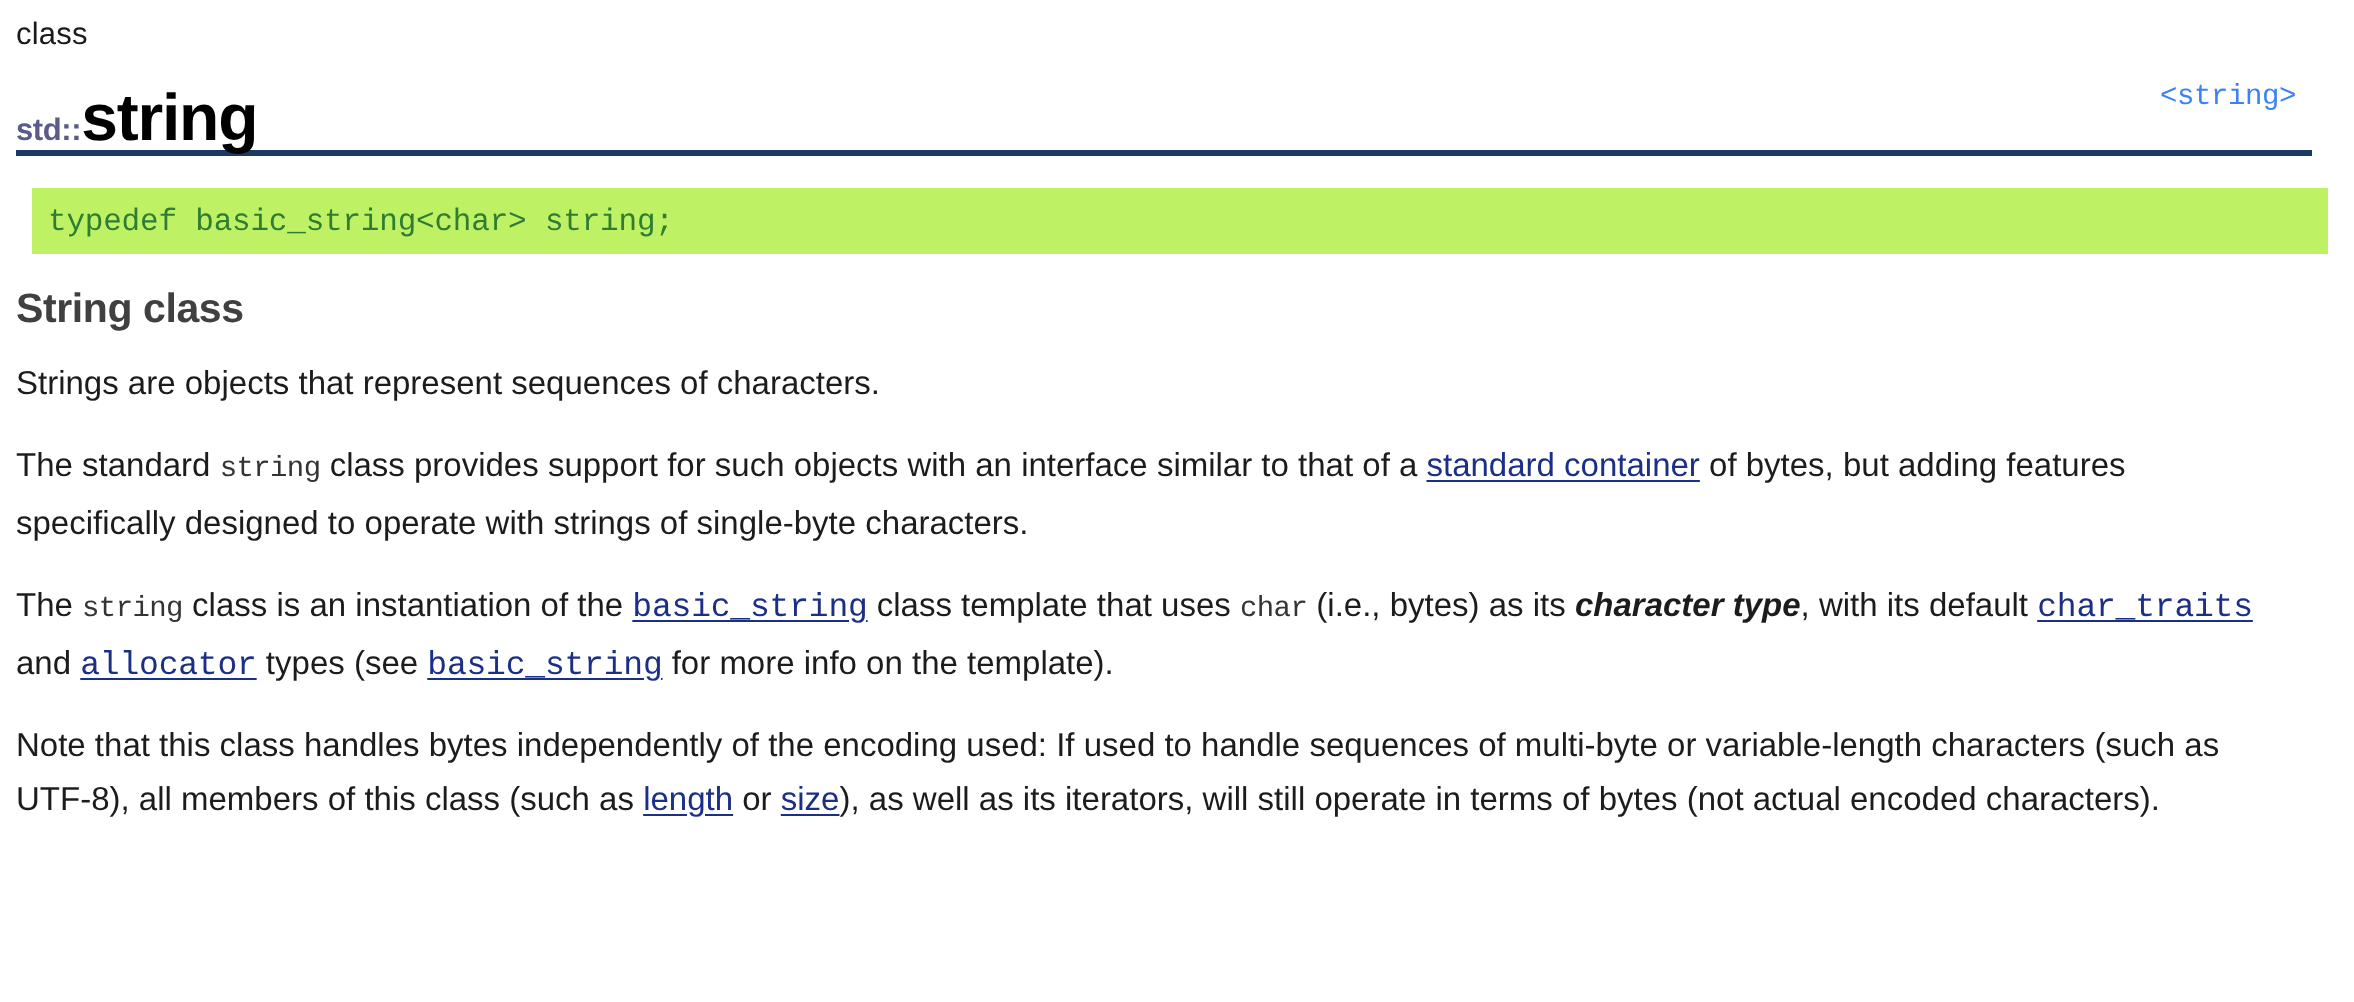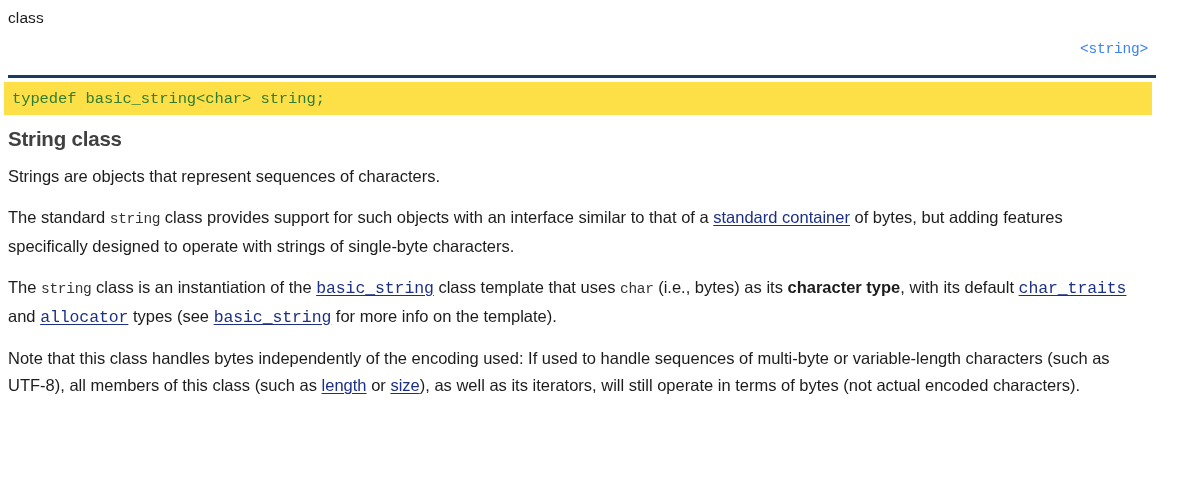--- a/index.html
+++ b/index.html
@@ -71,24 +71,24 @@
   .rule {
     height: 3px;
     background: #1b3a63;
     width: 1148px;
     margin: 0 0 0 0;
   }
 
   
   .codeblock {
     width: 1148px;
-    background: #fde047;
+    background: #bef264;
     box-sizing: border-box;
     padding: 7px 0 6px 8px;
-    margin: 4px;
+    margin: 16px;
   }
   .codeblock code {
     font-family: "Liberation Mono", "DejaVu Sans Mono", monospace;
     font-size: 15.5px;
     line-height: 20px;
     color: #2e7d32;
     white-space: pre;
     letter-spacing: -.1px;
   }
 
@@ -122,31 +122,35 @@
     color: #1b2f86;
     text-decoration: underline;
     text-underline-offset: 2px;
   }
   a.ref.mono {
     font-family: Liberation Mono, monospace;
     letter-spacing: -.1px;
   }
   b.bi {
     font-weight: bold;
+    font-style: italic;
   }
 </style>
 </head>
 <body>
 
 <div class="page">
 
   <div class="header">
     <div class="kind-label">class</div>
 
     <div class="title-row">
+      <div class="title">
+        <span class="ns">std::</span><span class="name">string</span>
+      </div>
       <div class="header-include">&lt;string&gt;</div>
     </div>
 
     <div class="rule"></div>
   </div>
 
   <div class="codeblock">
     <code>typedef basic_string&lt;char&gt; string;</code>
   </div>
 

